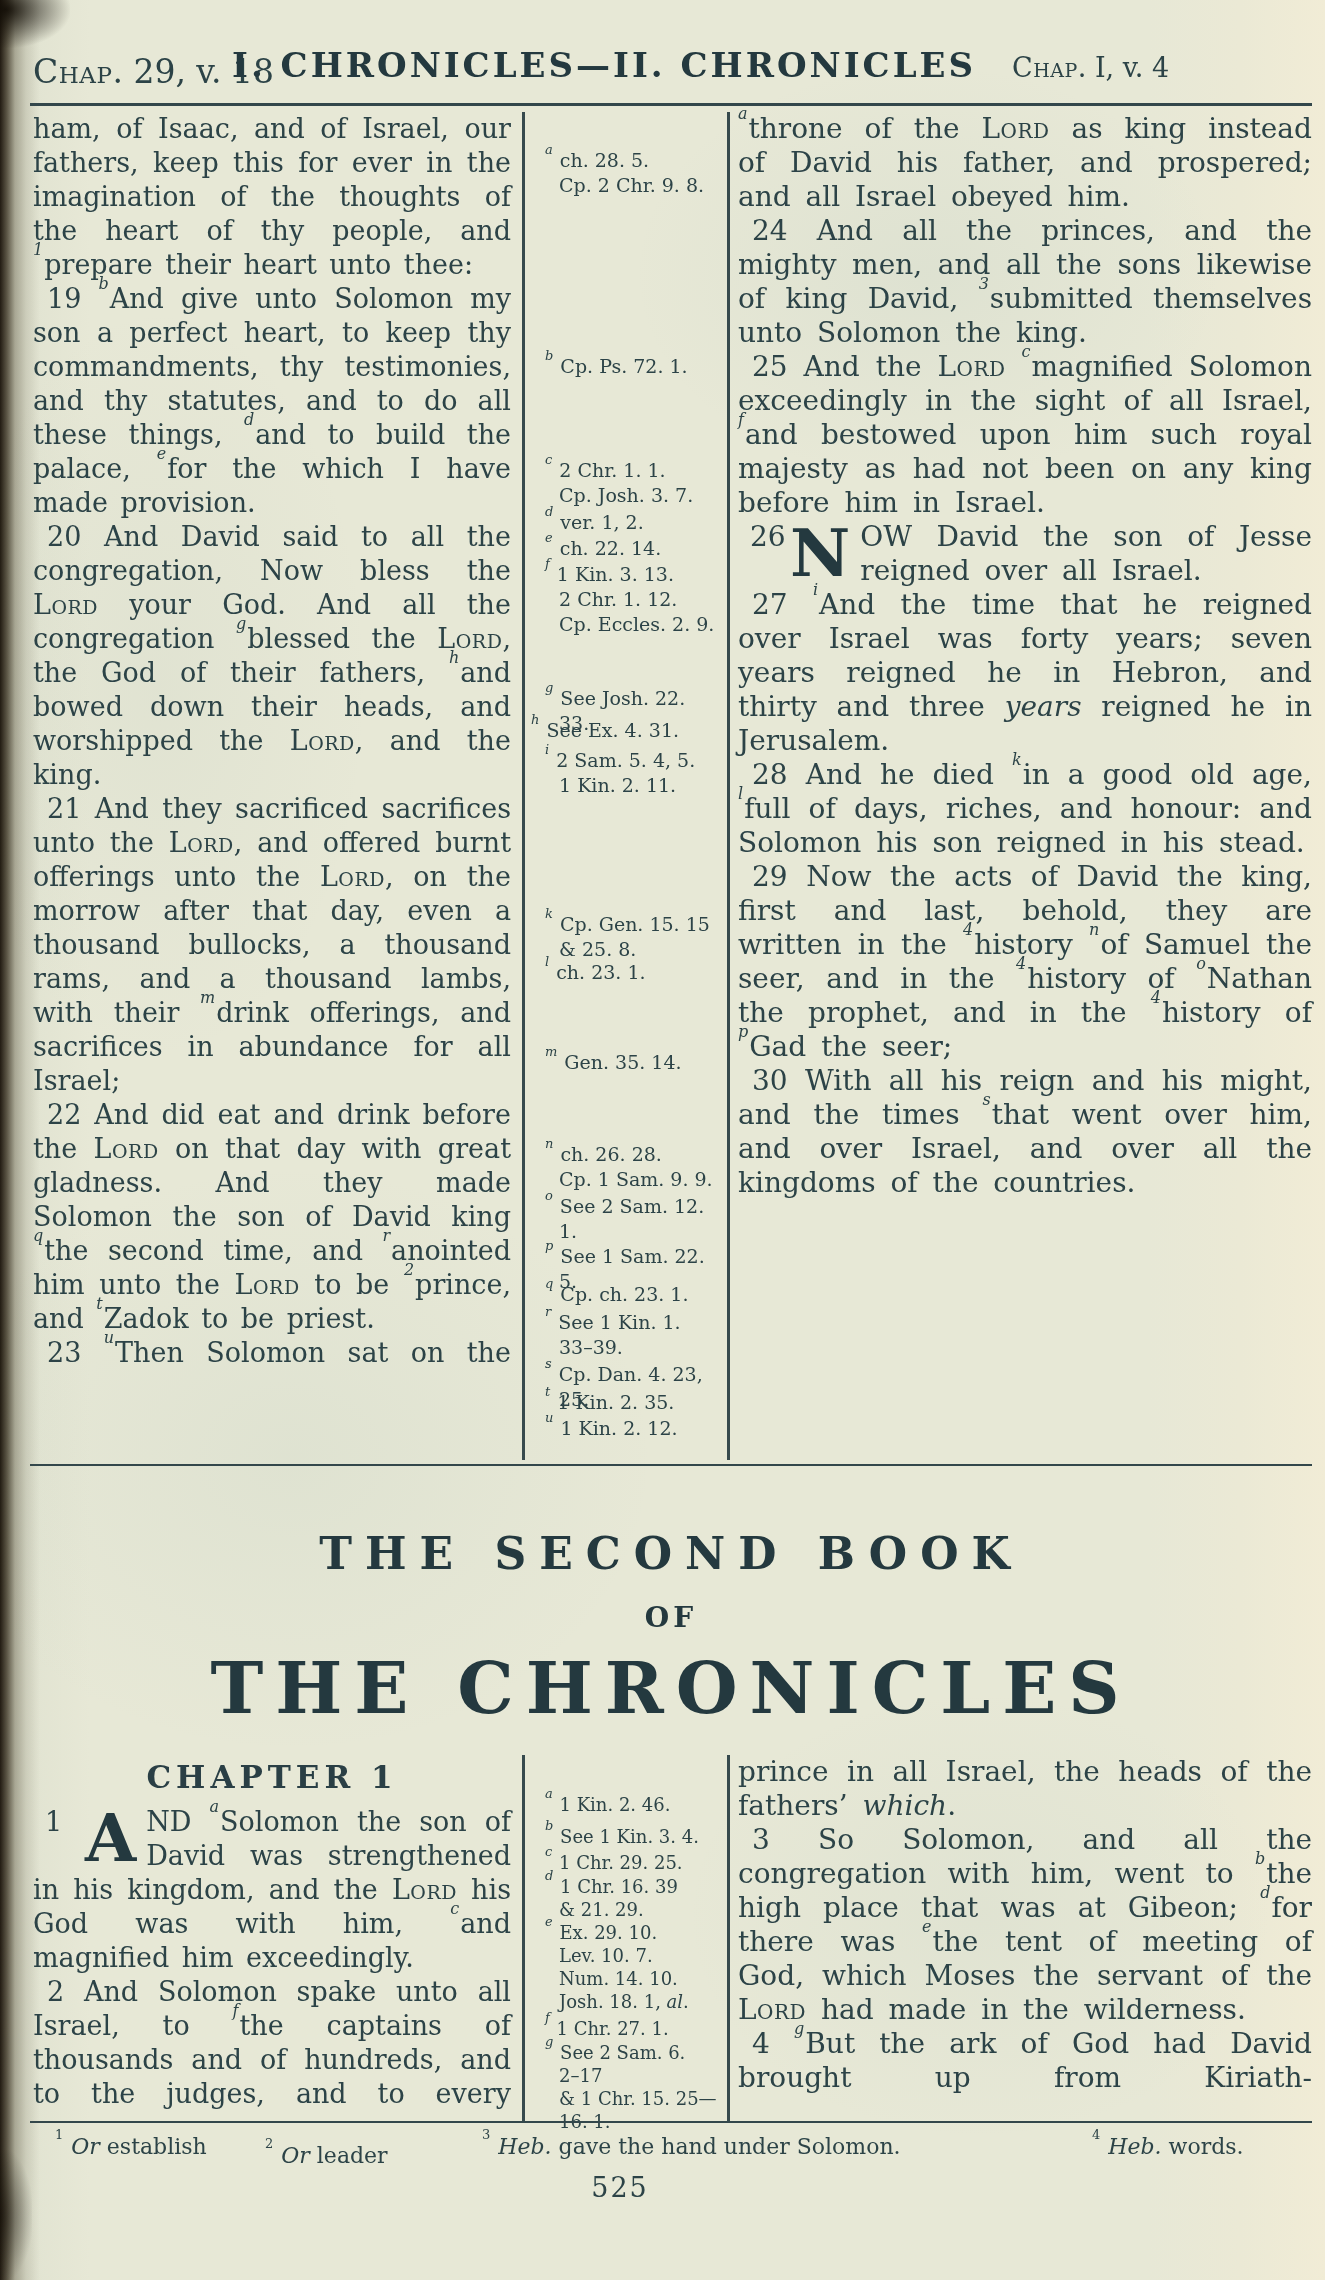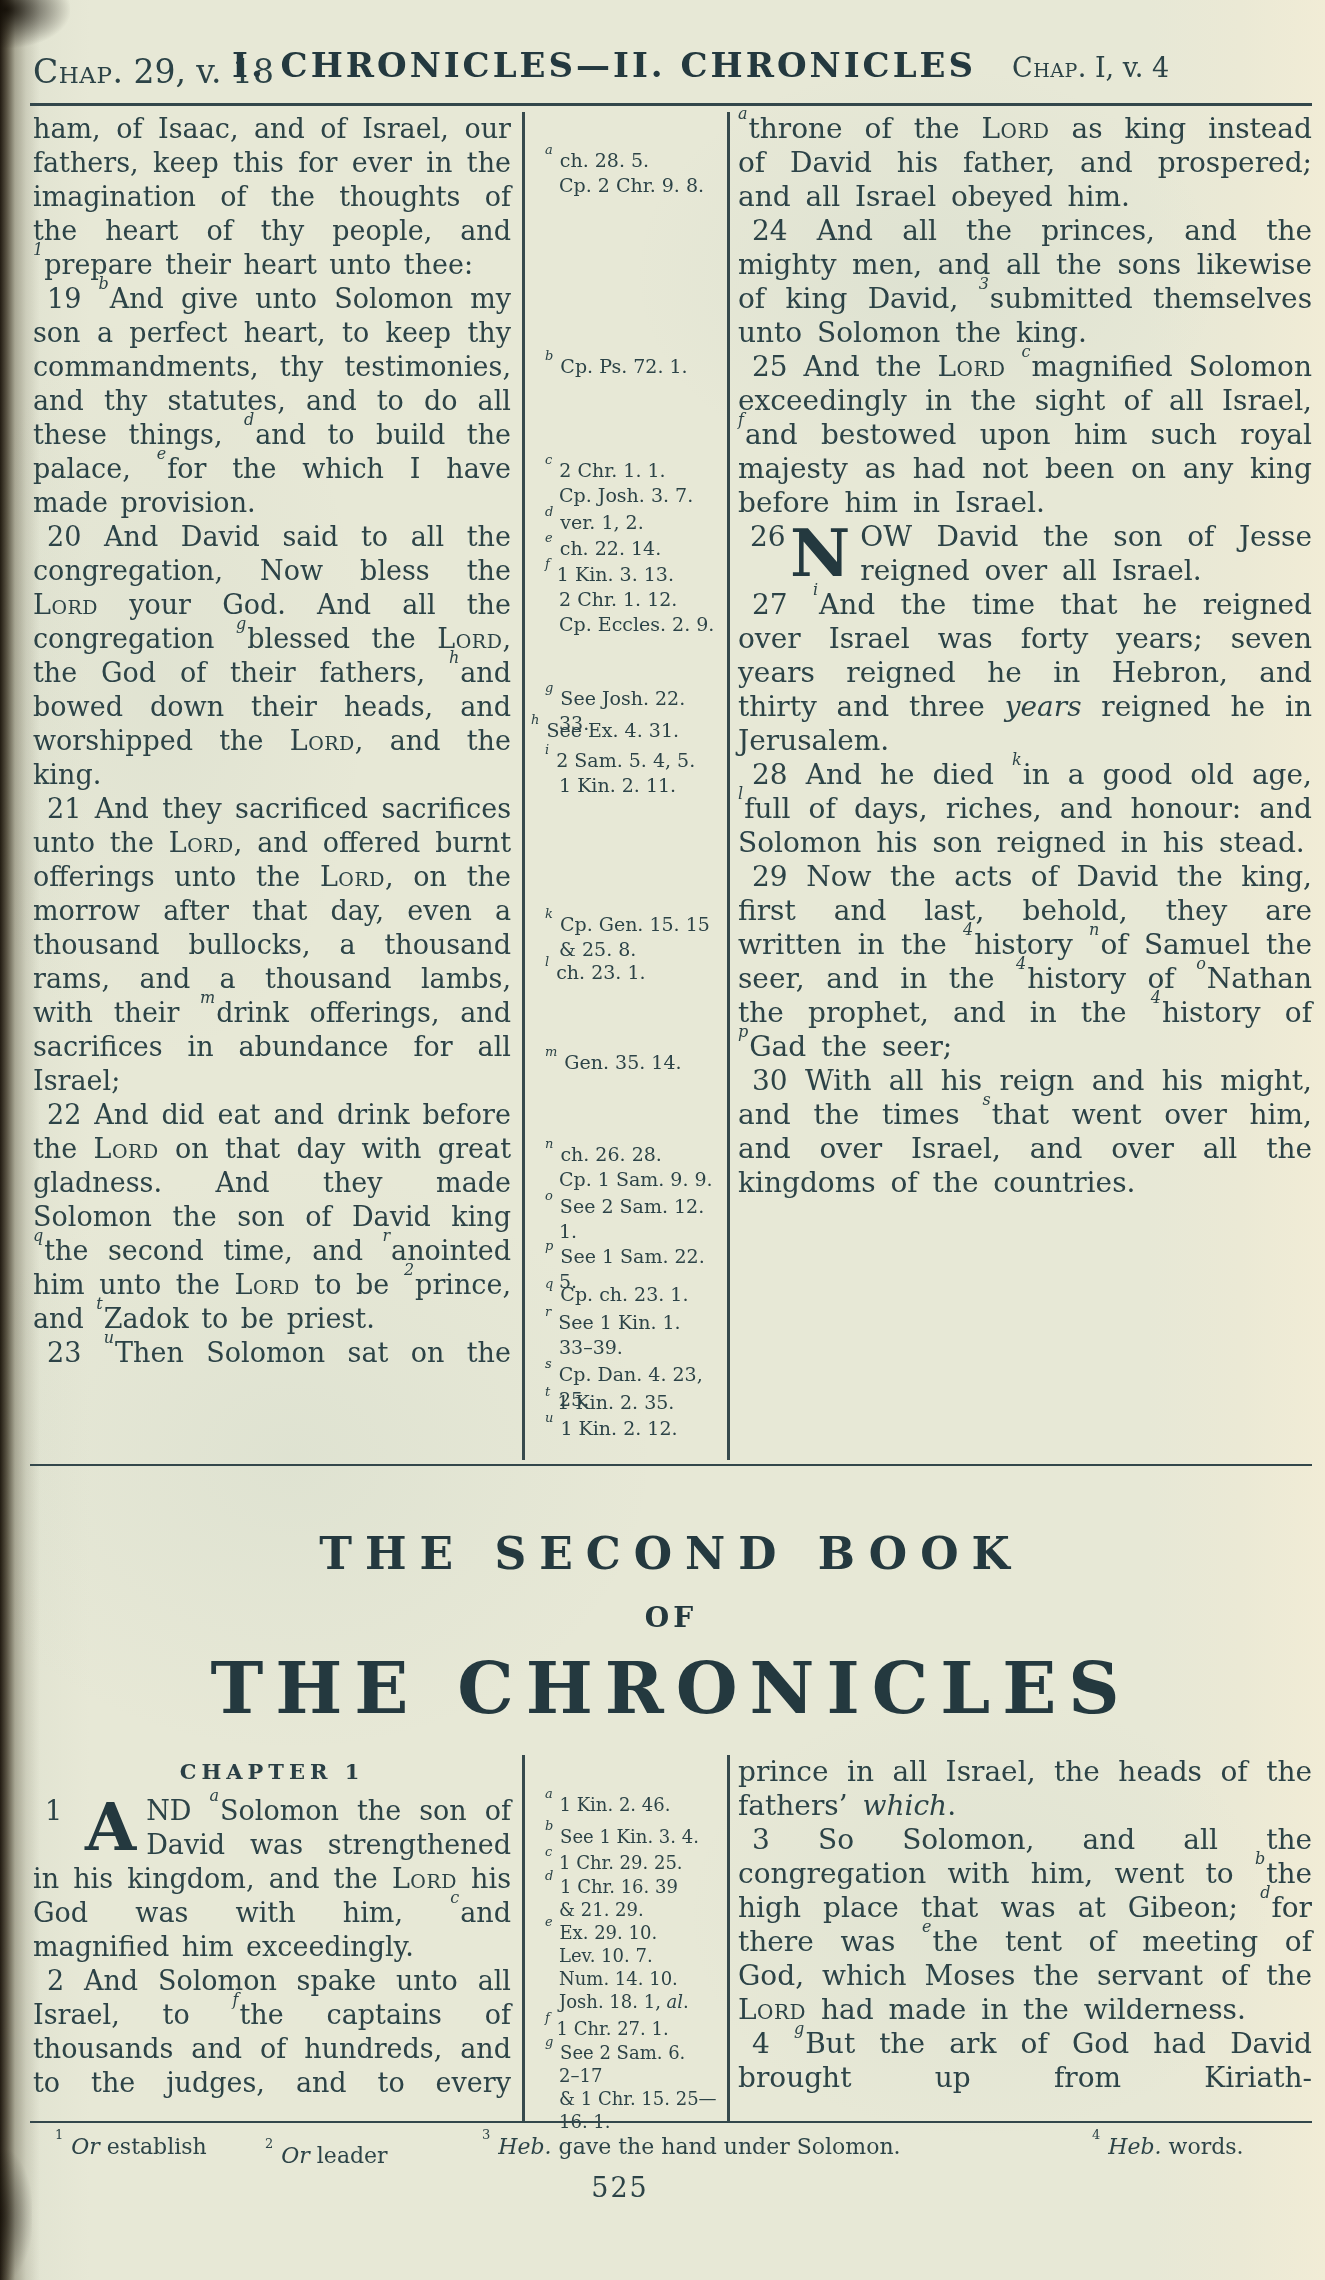--- a/index.html
+++ b/index.html
@@ -60,21 +60,21 @@
     padding-left:34px;padding-right:6px;text-indent:-14px;
     font-size:19px;line-height:25px;text-align:left;}
   .ref sup{font-size:13px;top:-6px;}
   #sec2 .ref{font-size:18px;line-height:23px;}
 
   #book-title{position:absolute;left:30px;top:1528px;width:1282px;text-align:center;color:#24393f;}
   .bt1{font-size:44px;font-weight:bold;letter-spacing:13px;}
   .bt2{font-size:28px;font-weight:bold;letter-spacing:4px;margin-top:22px;}
   .bt3{font-size:71px;font-weight:bold;letter-spacing:12px;margin-top:12px;}
 
-  .chap-head{margin:4px 0 10px 0;text-align:center;font-size:21px;font-weight:bold;
+  .chap-head{margin:4px 0 10px 0;text-align:center;font-size:31px;font-weight:bold;
     letter-spacing:5px;color:#2a3f45;}
 
   #footnotes{position:absolute;left:30px;top:2134px;width:1282px;height:42px;font-size:22px;}
   .fn{position:absolute;top:0;white-space:nowrap;}
   .fn sup{font-size:13px;top:-7px;font-style:normal;}
   #fn1{left:25px;}#fn2{left:235px;margin-top:9px;}#fn3{left:452px;}#fn4{left:1062px;}
 
   #pagenum{position:absolute;left:540px;top:2172px;width:160px;text-align:center;
     font-size:27px;letter-spacing:2px;}
 </style>

